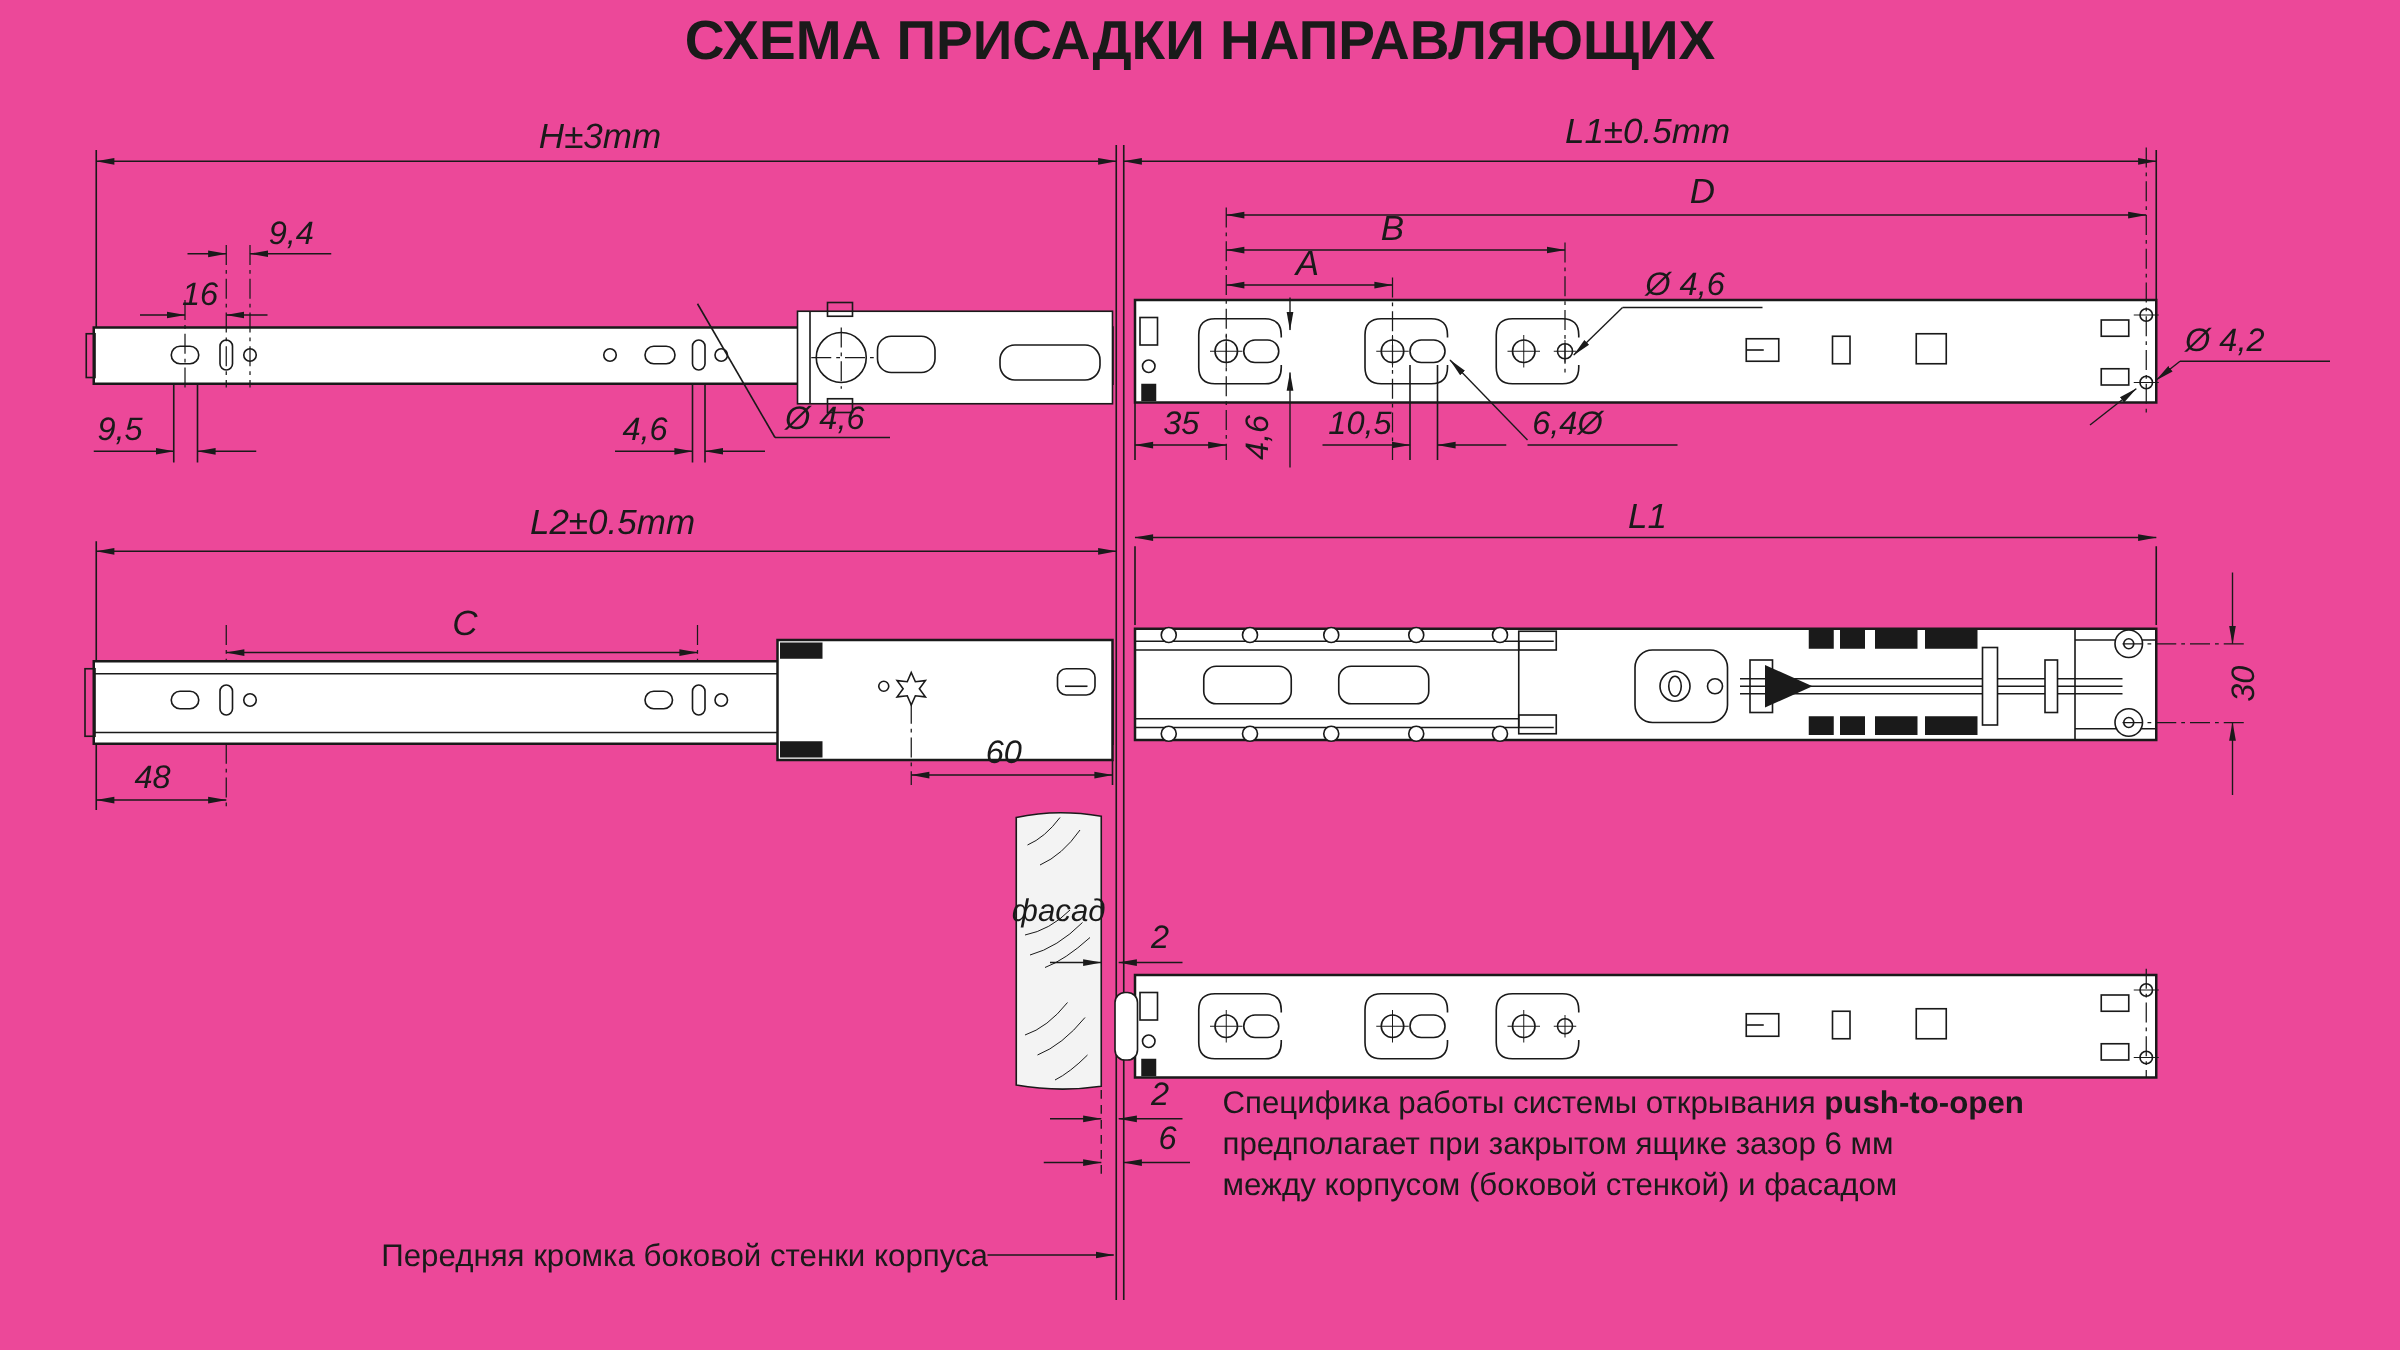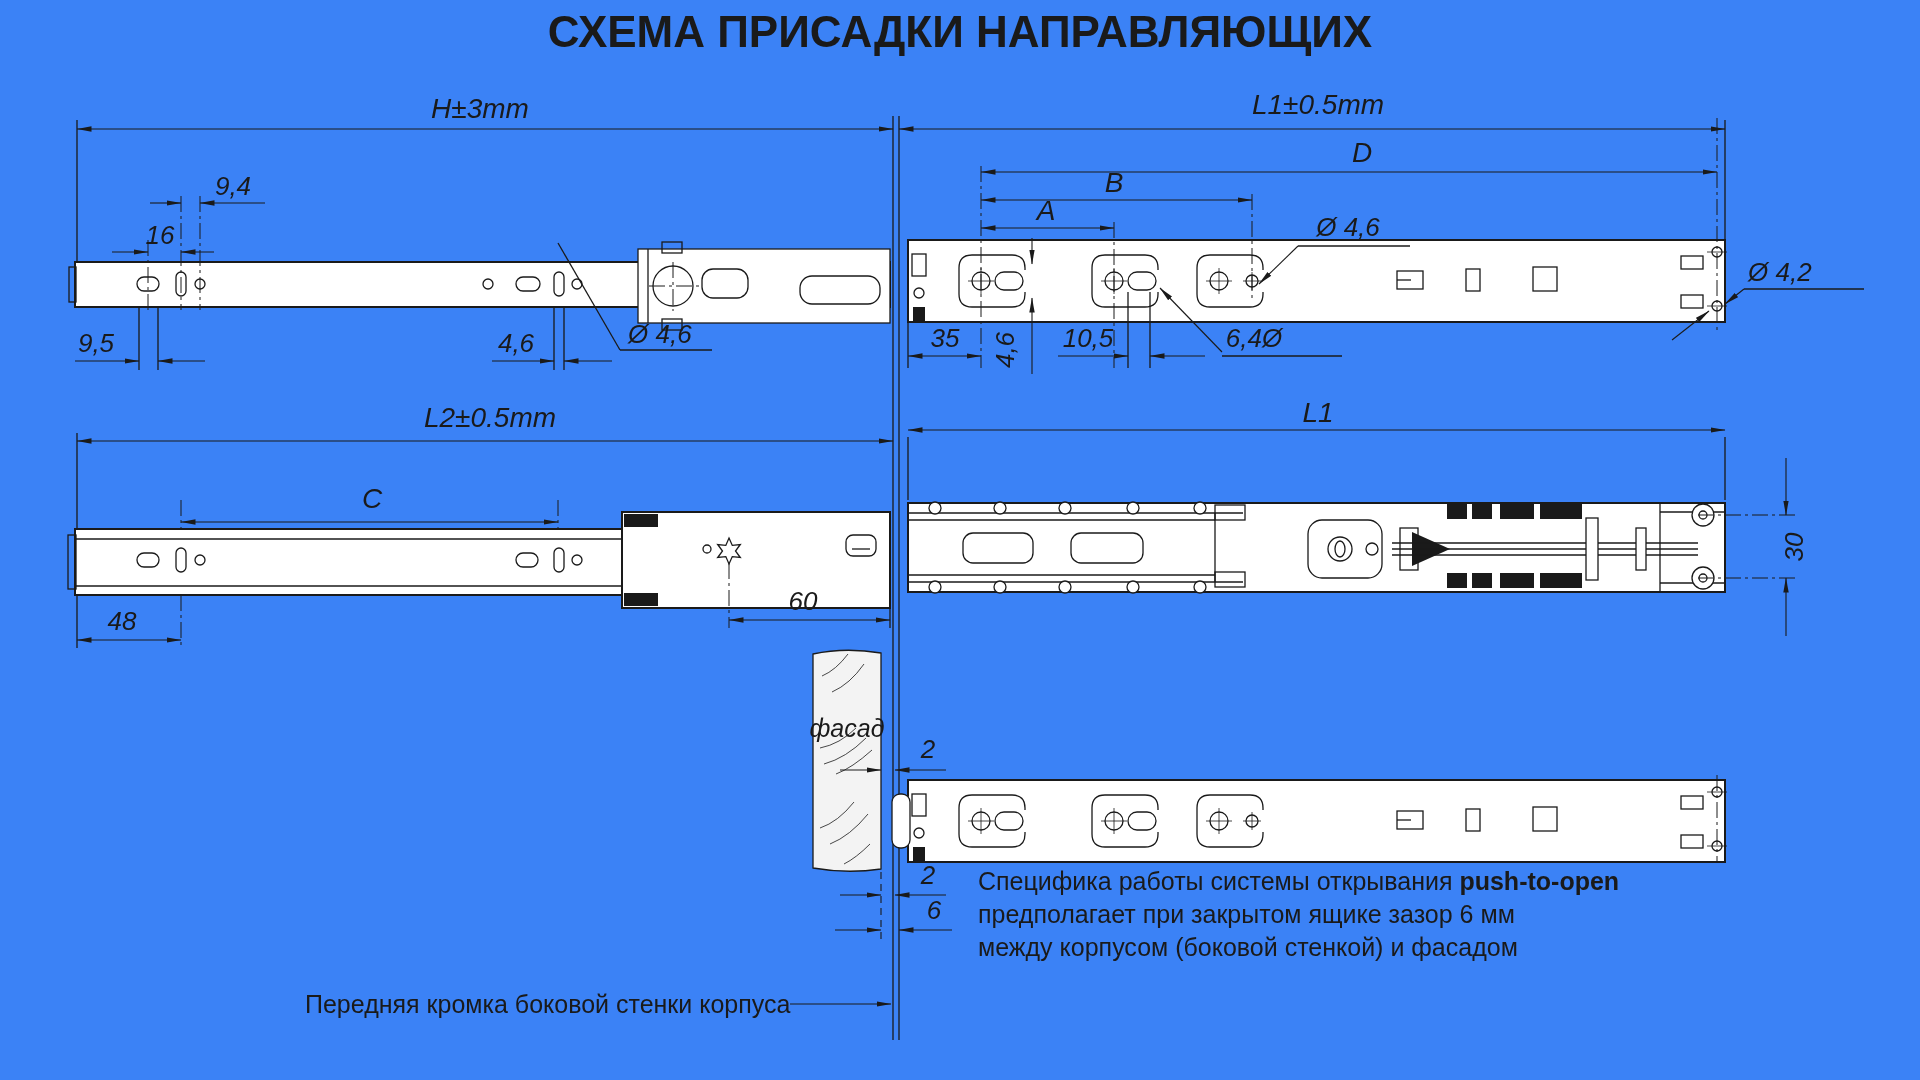--- a/index.html
+++ b/index.html
@@ -1,16 +1,16 @@
 <!DOCTYPE html>
 <html><head>
 <meta charset="utf-8">
 <style>
   html,body{margin:0;padding:0;background:#fff}
-  #stage{width:1920px;height:1080px;position:relative;background:#3b82f6}
+  #stage{width:1920px;height:1080px;position:relative;background:#ec4899}
   svg{display:block;font-family:"Liberation Sans",sans-serif}
   .thick{fill:none;stroke:#1a1a1a;stroke-width:2}
   .thin{fill:none;stroke:#1a1a1a;stroke-width:1.3}
   .hair{fill:none;stroke:#1a1a1a;stroke-width:.8}
   .dim{fill:none;stroke:#1a1a1a;stroke-width:1.1}
   .cl{fill:none;stroke:#1a1a1a;stroke-width:1;stroke-dasharray:16 4 3 4}
   .dsh{fill:none;stroke:#1a1a1a;stroke-width:1.1;stroke-dasharray:7 5}
   .wfill{fill:#fff}
   .ink{fill:#1a1a1a;stroke:none}
   text{fill:#1a1a1a}

